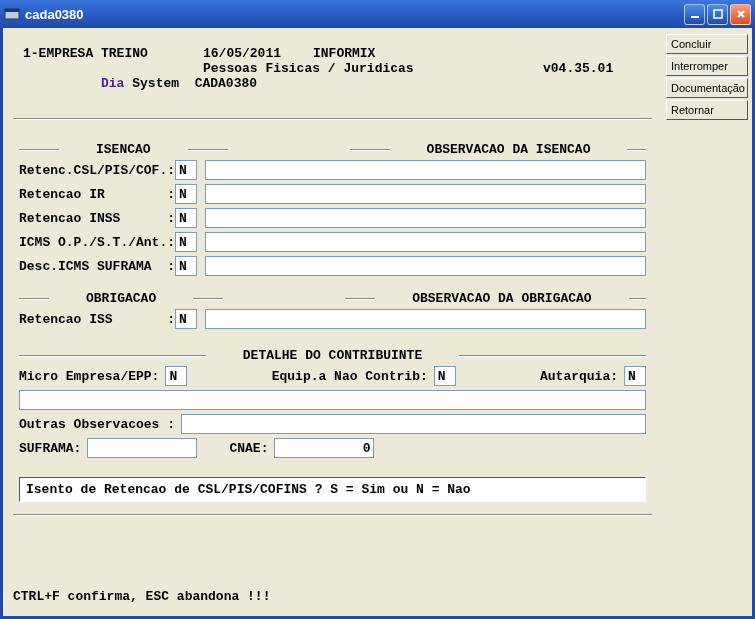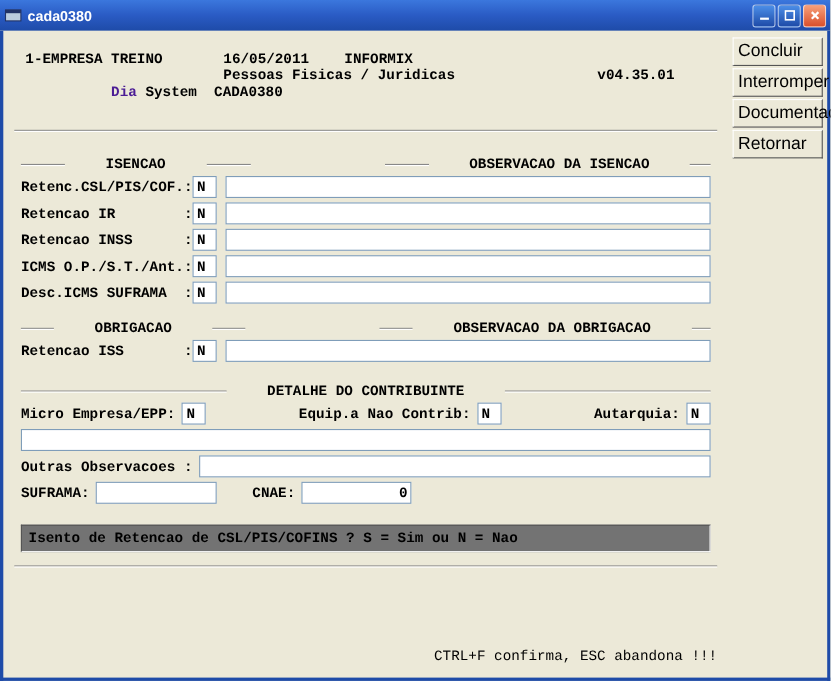--- a/index.html
+++ b/index.html
@@ -61,21 +61,21 @@
   }
   .side-panel {
     width: 90px;
     padding: 6px 4px;
     display: flex;
     flex-direction: column;
     gap: 2px;
   }
   .side-btn {
     font-family: "Tahoma", sans-serif;
-    font-size: 16px;
+    font-size: 11px;
     background: #ECE9D8;
     border: 1px solid #888;
     border-top-color: #fff;
     border-left-color: #fff;
     border-right-color: #555;
     border-bottom-color: #555;
     padding: 3px 4px;
     text-align: left;
     cursor: pointer;
   }
@@ -136,28 +136,28 @@
     white-space: pre;
   }
   .cnae-val { text-align:right; }
   .status-box {
     margin-top: 18px;
     border: 1px solid #888;
     border-top-color:#555;
     border-left-color:#555;
     border-right-color:#fff;
     border-bottom-color:#fff;
-    background:#737373;
+    background:#ffffff;
     padding: 4px 6px;
     font-weight: bold;
   }
   .footer-bar {
     margin-top: auto;
-    text-align: right;
-    font-weight: normal;
+    text-align: left;
+    font-weight: bold;
     padding: 8px 0 4px 0;
   }
   .footer-sep {
     border-top: 1px solid #888;
     border-bottom: 1px solid #fff;
     height:0;
     margin: 12px 0 2px 0;
   }
 </style>
 </head>

